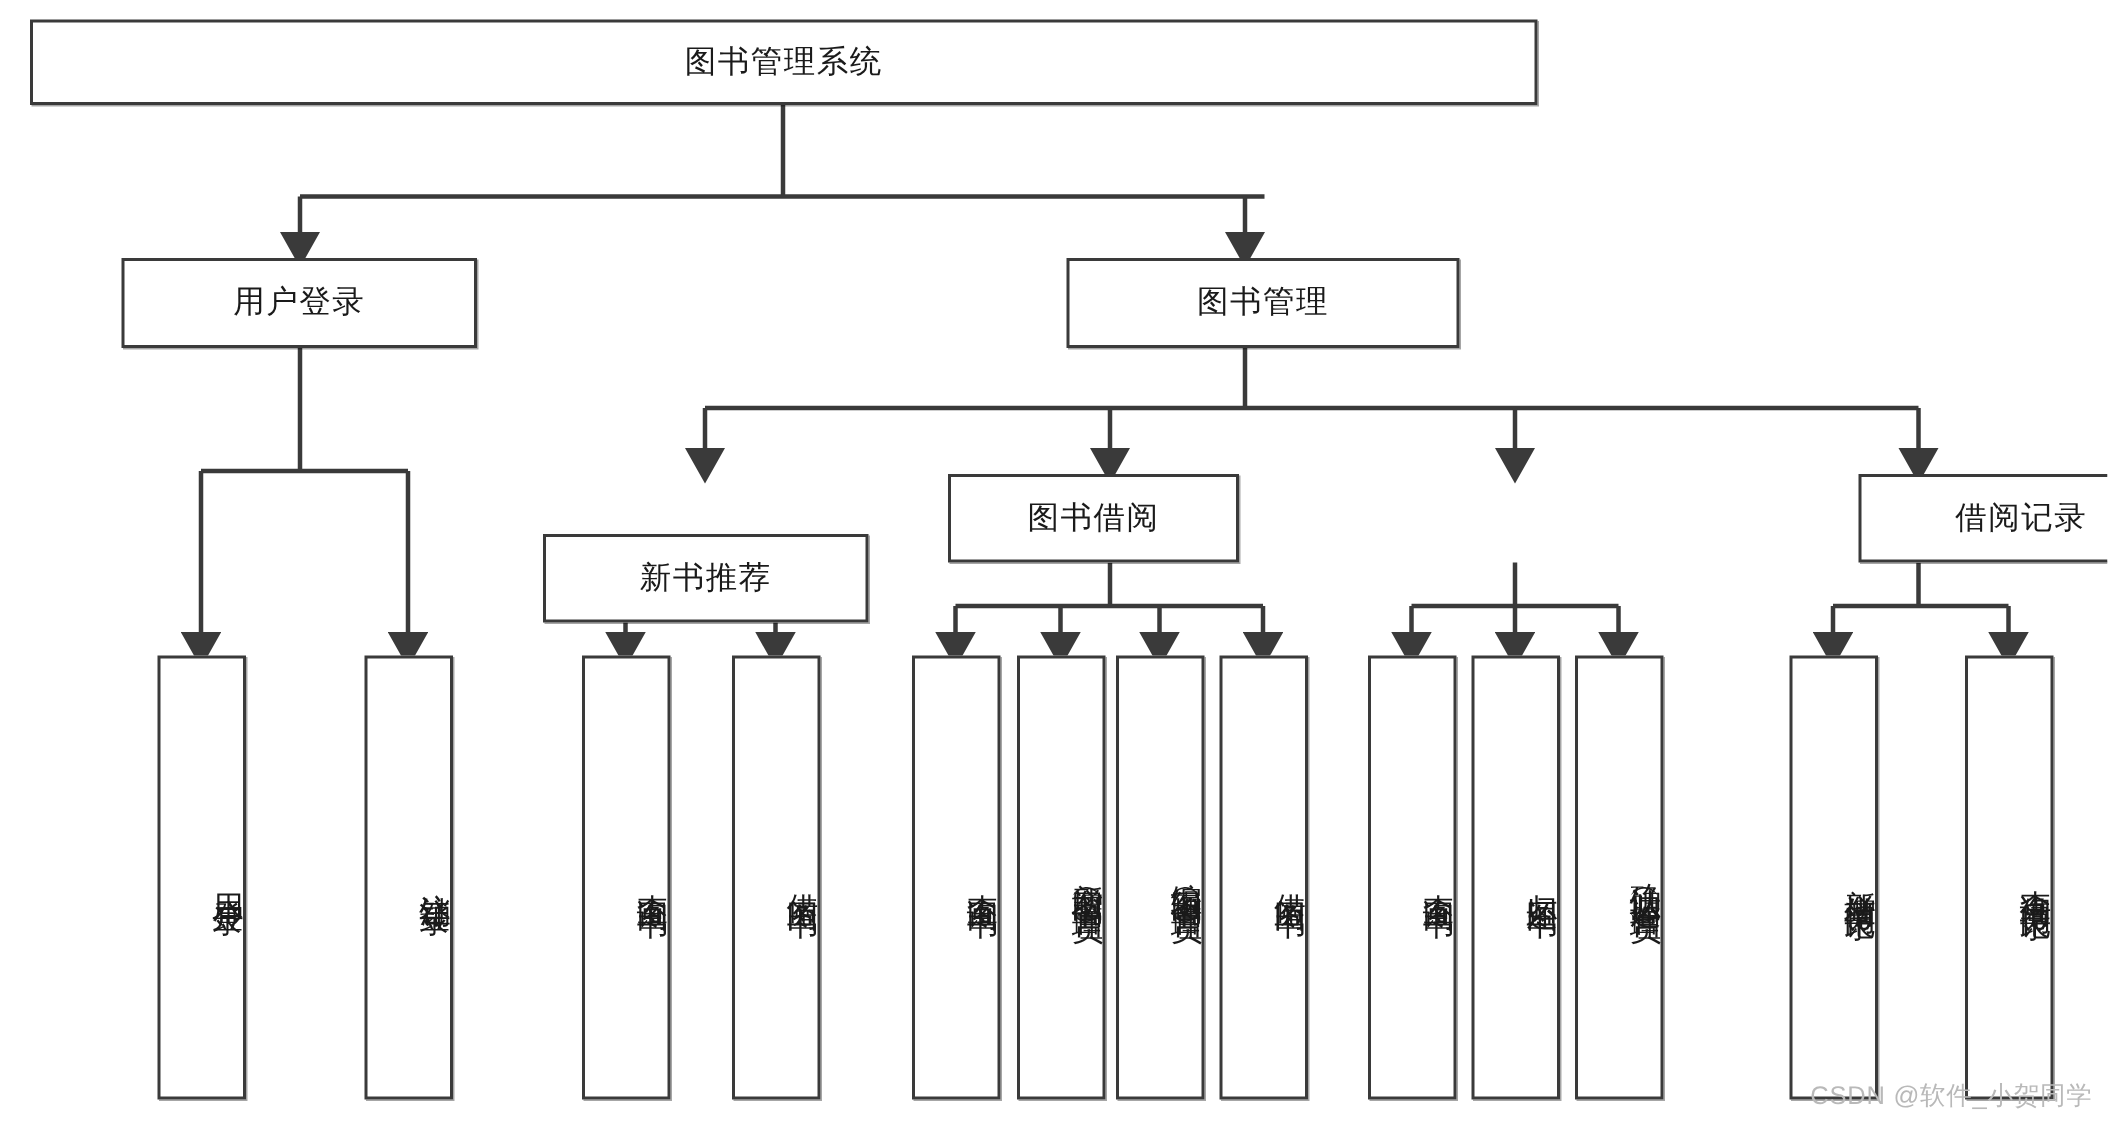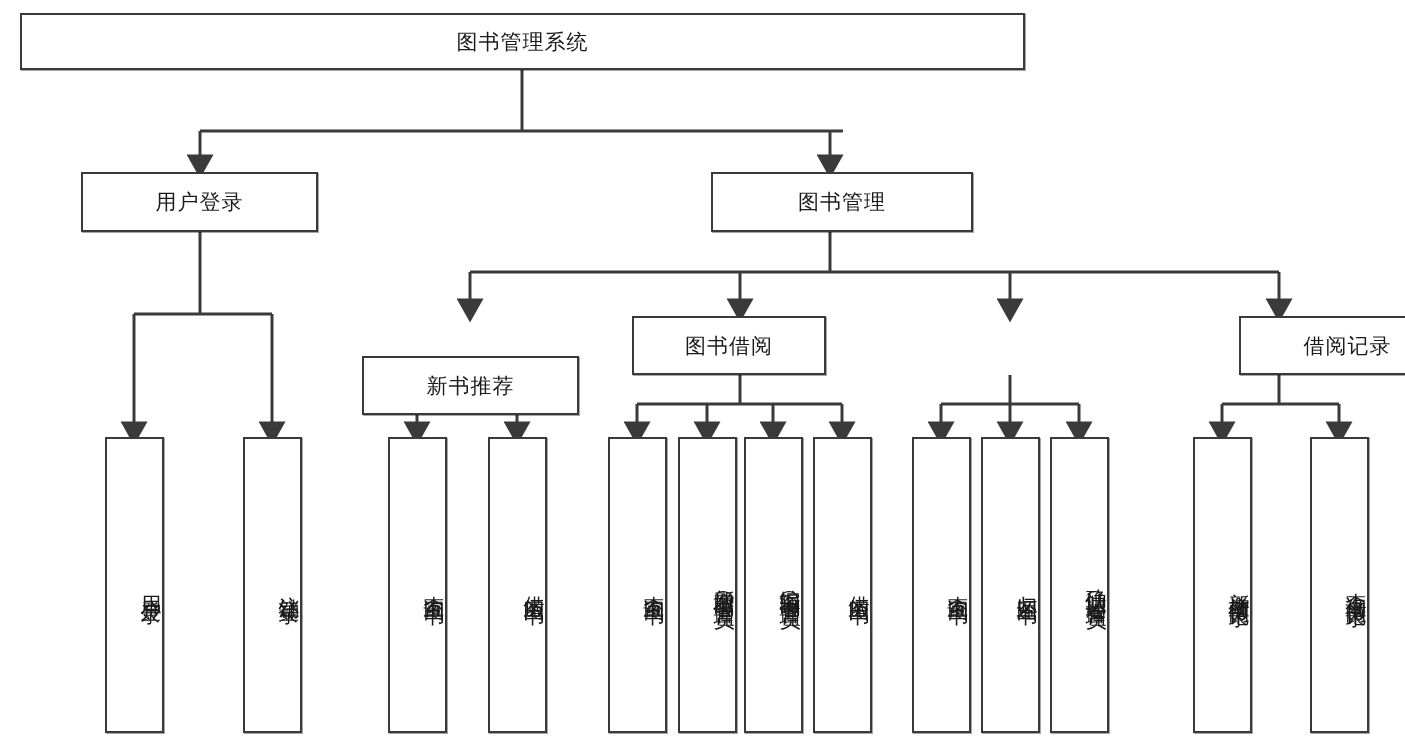--- a/index.html
+++ b/index.html
@@ -177,14 +177,15 @@
     <span class="vlabel">确认归还（管理员）</span>
   </div>
 
   <div class="node v" style="left:1193px; top:437px; width:59px; height:296px;">
     <span class="vlabel">新增借阅记录</span>
   </div>
   <div class="node v" style="left:1310px; top:437px; width:59px; height:296px;">
     <span class="vlabel">查询借阅记录</span>
   </div>
 
+  <div id="watermark">CSDN @软件_小贺同学</div>
 
 </div>
 
 </body></html>

